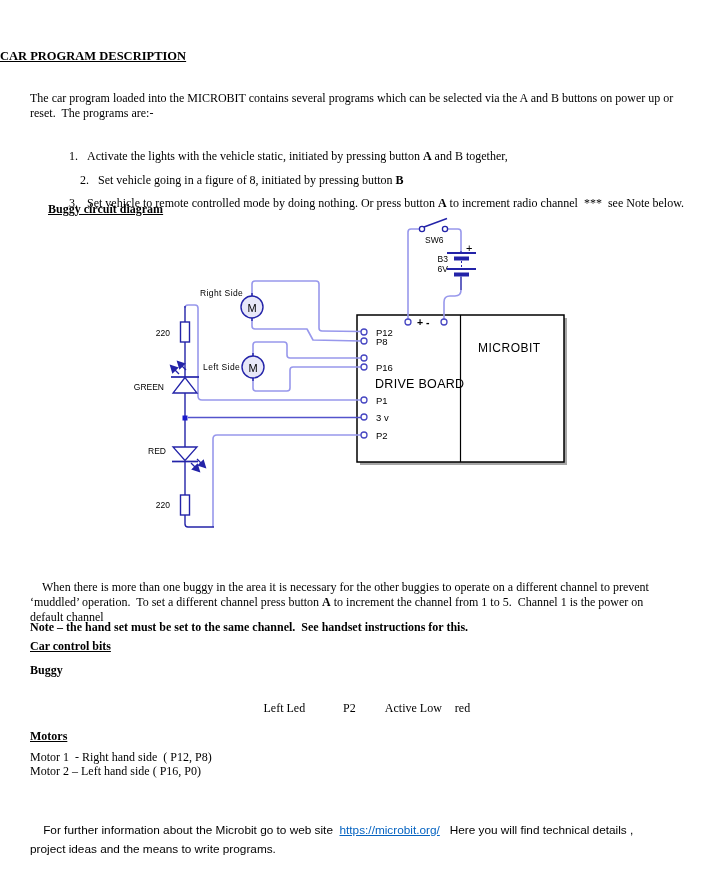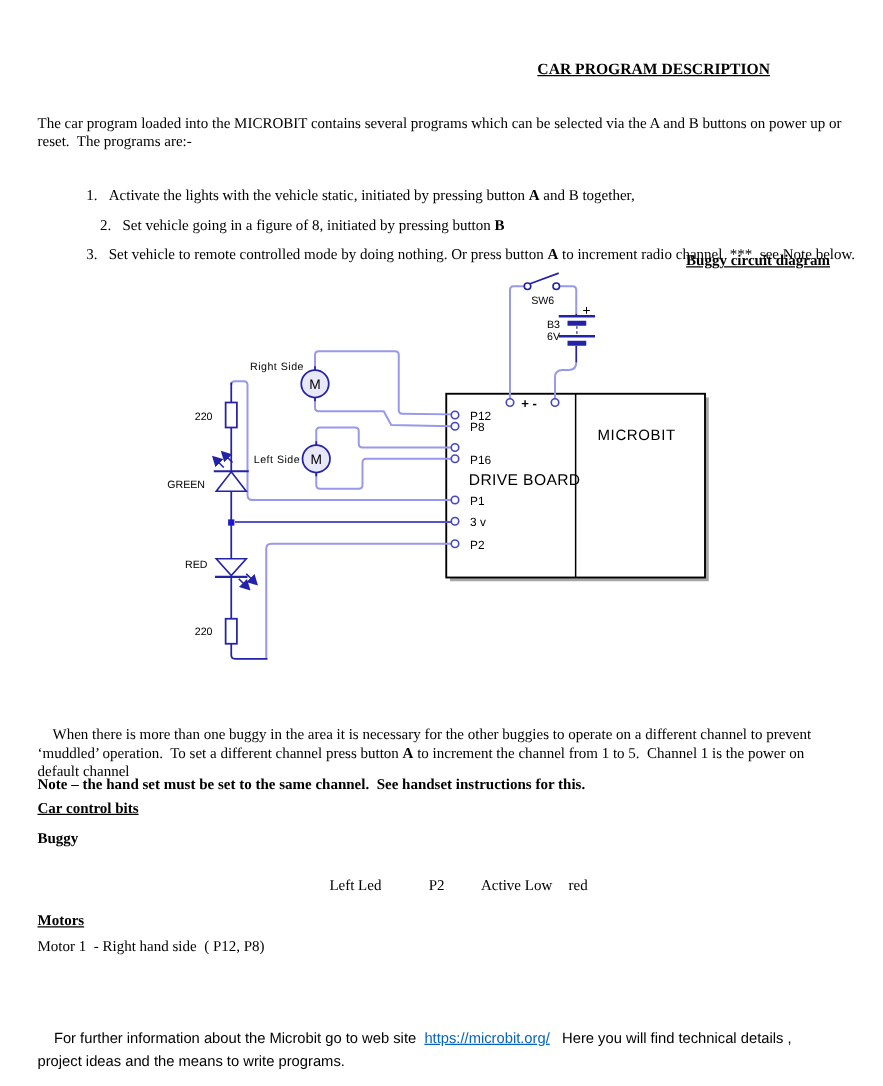--- a/index.html
+++ b/index.html
@@ -2,21 +2,21 @@
 <html><head>
 <meta charset="utf-8">
 <style>
   html,body{margin:0;padding:0;background:#fff;}
   .page{position:relative;width:706px;height:869px;background:#fff;overflow:hidden;
         font-family:"Liberation Serif", serif;color:#000;}
   .abs{position:absolute;}
   .txt{font-size:12px;line-height:15px;white-space:pre-wrap;}
   .b{font-weight:bold;}
   .u{text-decoration:underline;}
-  .center{left:0;width:616px;text-align:right;}
+  .center{left:0;width:616px;text-align:left;}
   .num{display:inline-block;width:18px;}
   .cell1{display:inline-block;width:85px;}
   .cell2{display:inline-block;width:45px;}
   .cell3{display:inline-block;width:83px;}
   .sans{font-family:"Liberation Sans", sans-serif;}
   .footer{font-size:11.8px;line-height:19.5px;white-space:pre-wrap;}
   .link{color:#0563c1;text-decoration:underline;cursor:pointer;}
   svg text{font-family:"Liberation Sans", sans-serif;fill:#000;}
 </style>
 </head>
@@ -167,19 +167,20 @@
 
   <div class="abs txt b u" style="top:639px;left:30px;">Car control bits</div>
   <div class="abs txt b" style="top:663px;left:30px;">Buggy</div>
 
   <div class="abs txt" style="top:686px;left:30px;width:640px;text-align:center;">
     <span class="cell1">Left Led</span><span class="cell2">P2</span><span class="cell3">Active Low</span><span>red</span>
   </div>
 
   <div class="abs txt b u" style="top:729px;left:30px;">Motors</div>
   <div class="abs txt" style="top:750px;left:30px;width:640px;">Motor 1  - Right hand side  ( P12, P8)</div>
+  <div class="abs txt" style="top:764px;left:30px;width:640px;">Motor 2 – Left hand side ( P16, P0)</div>
 
   <div class="abs sans footer" style="top:801px;left:30px;width:660px;">
     <span>For further information about the Microbit go to web site  </span><a href="#" class="link">https://microbit.org/</a><span>   Here you will find technical details ,
 project ideas and the means to write programs.</span>
   </div>
 
 </div>
 
 </body></html>

